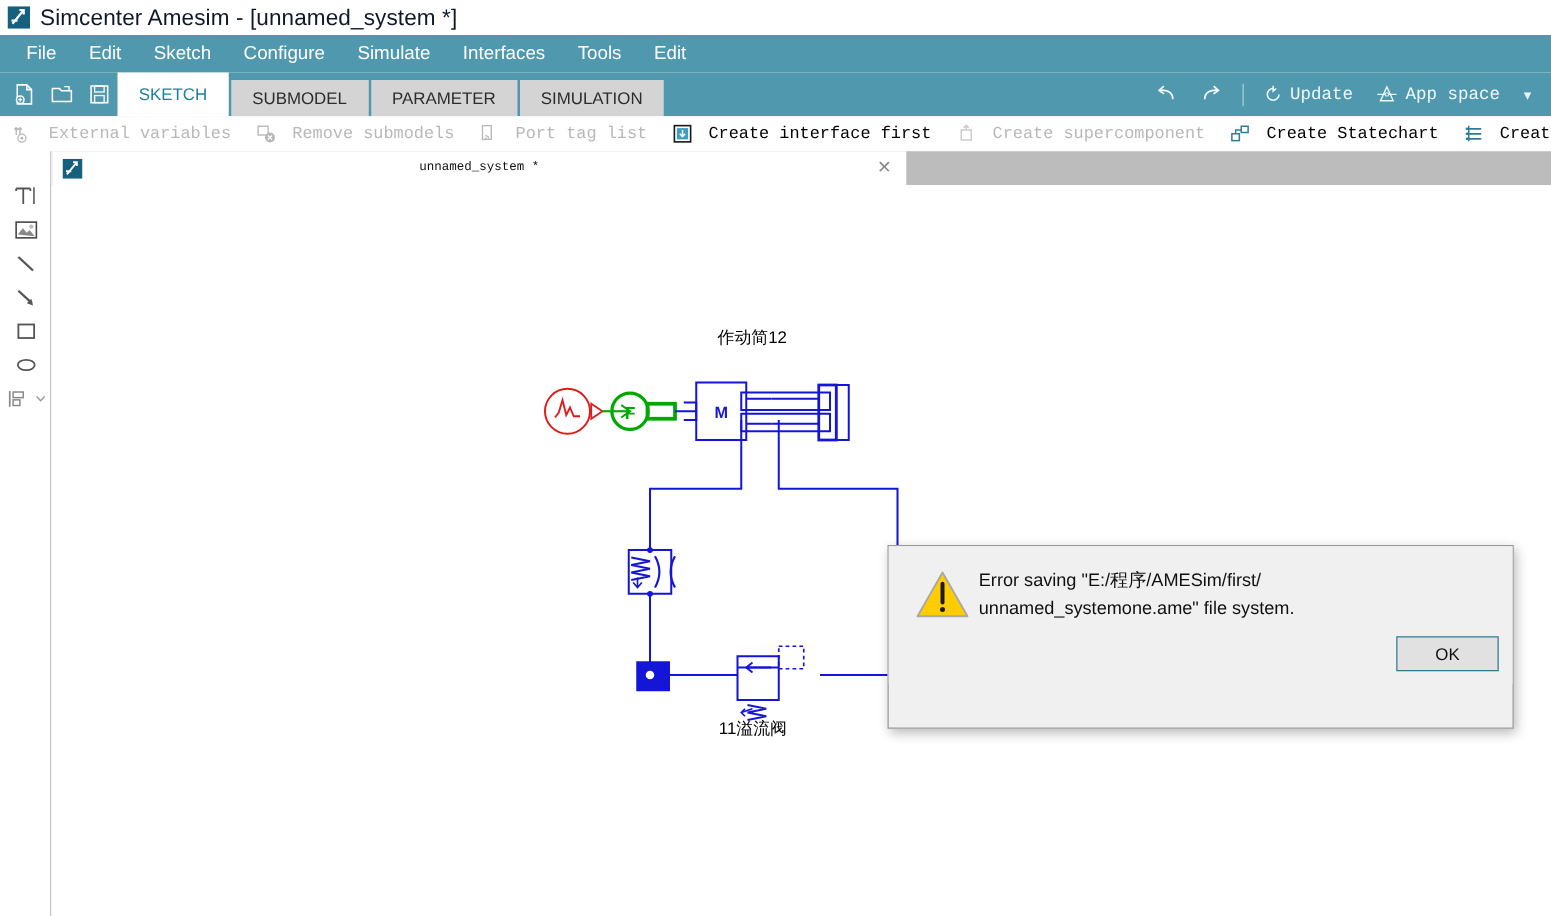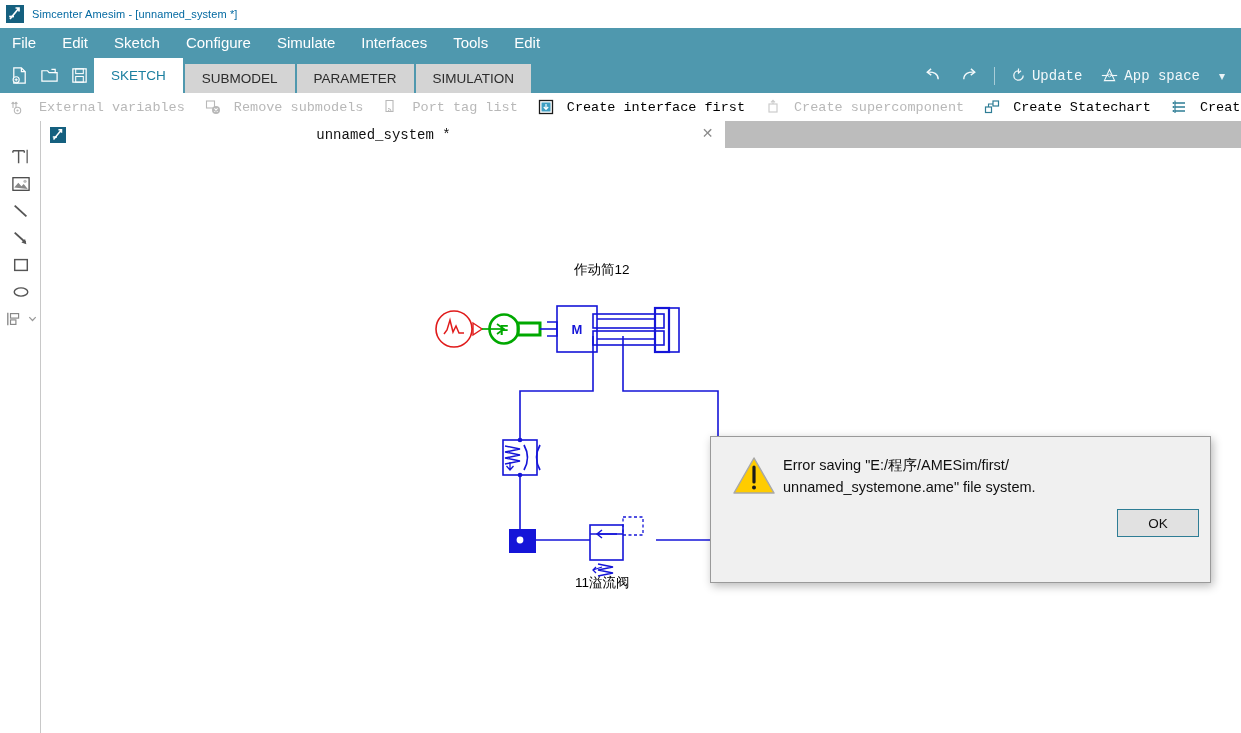--- a/index.html
+++ b/index.html
@@ -21,42 +21,42 @@
     width: 1241px; height: 28px;
     background: #ffffff;
     display: flex; align-items: center;
   }
   .titlebar .app-icon {
     width: 18px; height: 18px;
     margin-left: 6px; margin-right: 8px;
     flex: 0 0 auto;
   }
   .titlebar .title-text {
-    font-size: 11px;
-    color: #0369a1;
+    font-size: 18px;
+    color: #0f172a;
     letter-spacing: 0.1px;
     white-space: nowrap;
   }
 
   
   .menubar {
     position: absolute; left: 0; top: 28px;
     width: 1241px; height: 30px;
     background: #4f98ae;
     display: flex; align-items: center;
   }
   .menu-item {
     color: #ffffff;
     font-size: 15px;
     padding: 0 13px;
     line-height: 30px;
     white-space: nowrap;
     cursor: default;
   }
-  .menu-item:first-child { padding-left: 12px; }
+  .menu-item:first-child { padding-left: 21px; }
 
   
   .ribbon {
     position: absolute; left: 0; top: 58px;
     width: 1241px; height: 35px;
     background: #4f98ae;
     display: flex; align-items: flex-end;
   }
   .quick-icons {
     display: flex; align-items: center;
@@ -153,21 +153,21 @@
     position: absolute; left: 0; top: 0;
     width: 683px; height: 27px;
     background: #ffffff;
     display: flex; align-items: center;
   }
   .canvas-tab .ct-icon { width: 16px; height: 16px; margin-left: 8px; }
   .canvas-tab .ct-label {
     position: absolute; left: 0; right: 0;
     text-align: center;
     font-family: "Liberation Mono", monospace;
-    font-size: 14px;
+    font-size: 10px;
     color: #111111;
     pointer-events: none;
   }
   .canvas-tab .ct-close {
     position: absolute; right: 10px; top: 5px;
     width: 15px; height: 15px;
     color: #8b8b8b; font-size: 14px;
     line-height: 15px; text-align: center;
     cursor: default;
   }

